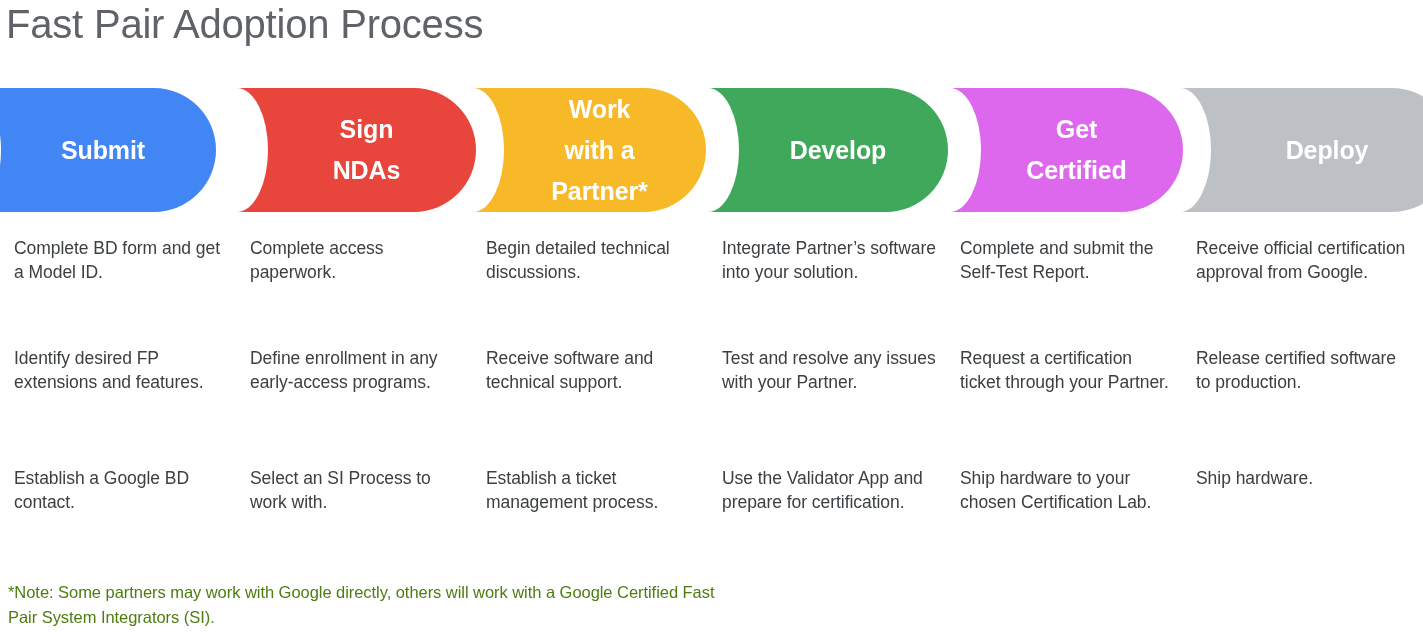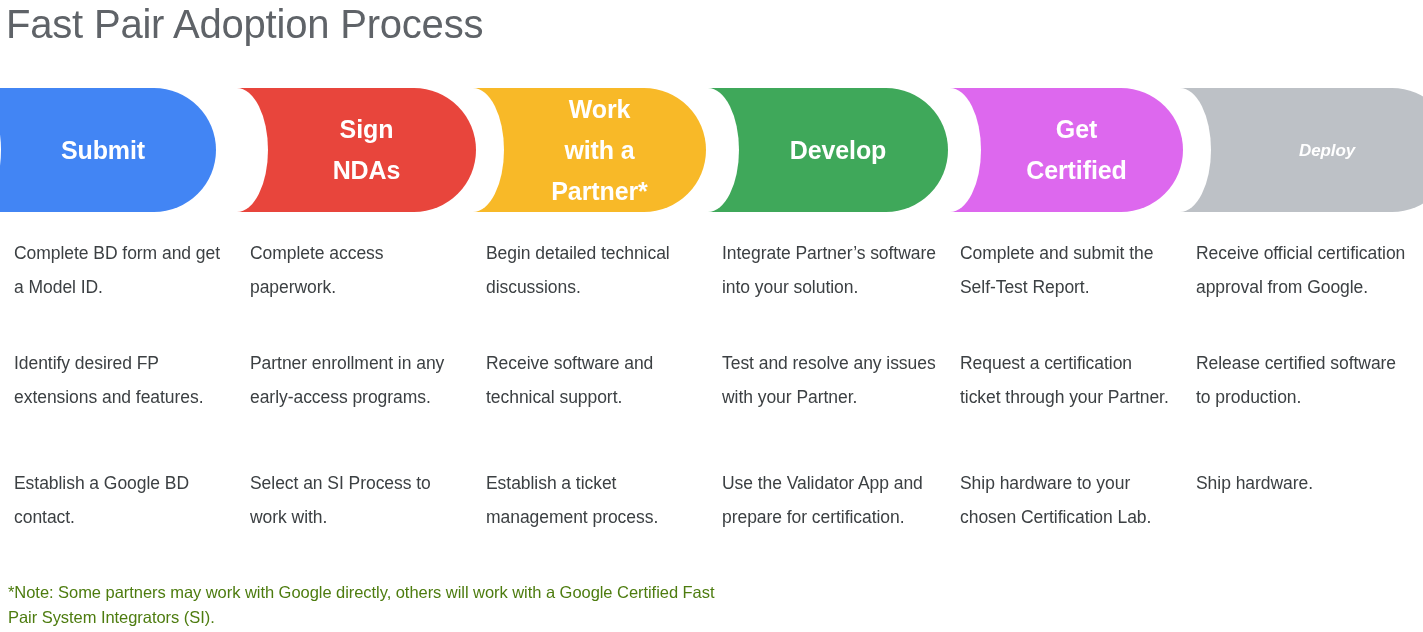--- a/index.html
+++ b/index.html
@@ -94,21 +94,21 @@
     position: absolute;
     top: 0;
     width: 214px;
   }
 
   .cell {
     position: absolute;
     left: 0;
     width: 214px;
     font-size: 17.5px;
-    line-height: 34px;
+    line-height: 24px;
     color: #3c4043;
     letter-spacing: -0.05px;
   }
 
   .cell.r0 { top: 0px; }
   .cell.r1 { top: 110px; }
   .cell.r2 { top: 230px; }
 
   
   .footnote {
@@ -163,35 +163,35 @@
       <div class="banner-shape" style="background: rgb(221, 104, 238);"></div>
       <div class="banner-notch"></div>
       <div class="banner-label" style="font-size: 25px;">
         <span class="ln">Get</span>
         <span class="ln">Certified</span>
       </div>
     </div>
     <div class="banner" style="left: 1180px; width: 274px; z-index: 15;">
       <div class="banner-shape" style="background: rgb(189, 193, 198);"></div>
       <div class="banner-notch"></div>
-      <div class="banner-label" style="font-size: 17px; font-style: italic;">
+      <div class="banner-label" style="font-size: 25px;">
         <span class="ln">Deploy</span>
       </div>
     </div>
   </div>
 
 <div class="columns">
     <div class="col" style="left: 14px;">
       <div class="cell r0">Complete BD form and get a Model ID.</div>
       <div class="cell r1">Identify desired FP extensions and features.</div>
       <div class="cell r2">Establish a Google BD contact.</div>
     </div>
     <div class="col" style="left: 250px;">
       <div class="cell r0">Complete access paperwork.</div>
-      <div class="cell r1">Partner enrollment in any early-access programs.</div>
+      <div class="cell r1">Define enrollment in any early-access programs.</div>
       <div class="cell r2">Select an SI Process to work with.</div>
     </div>
     <div class="col" style="left: 486px;">
       <div class="cell r0">Begin detailed technical discussions.</div>
       <div class="cell r1">Receive software and technical support.</div>
       <div class="cell r2">Establish a ticket management process.</div>
     </div>
     <div class="col" style="left: 722px;">
       <div class="cell r0">Integrate Partner’s software into your solution.</div>
       <div class="cell r1">Test and resolve any issues with your Partner.</div>

